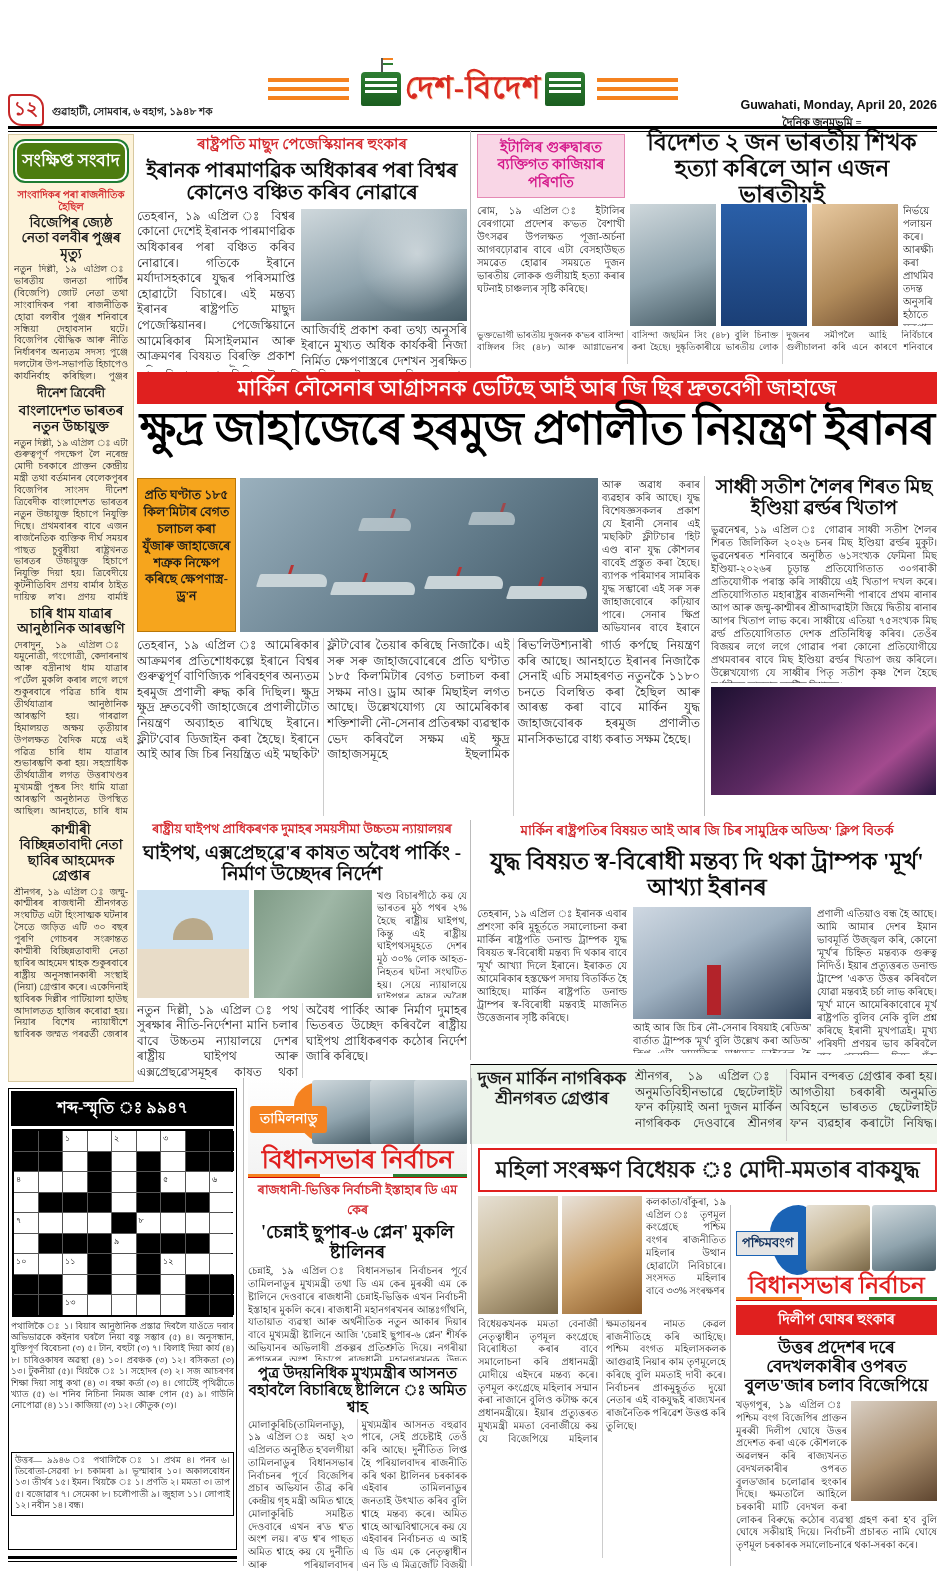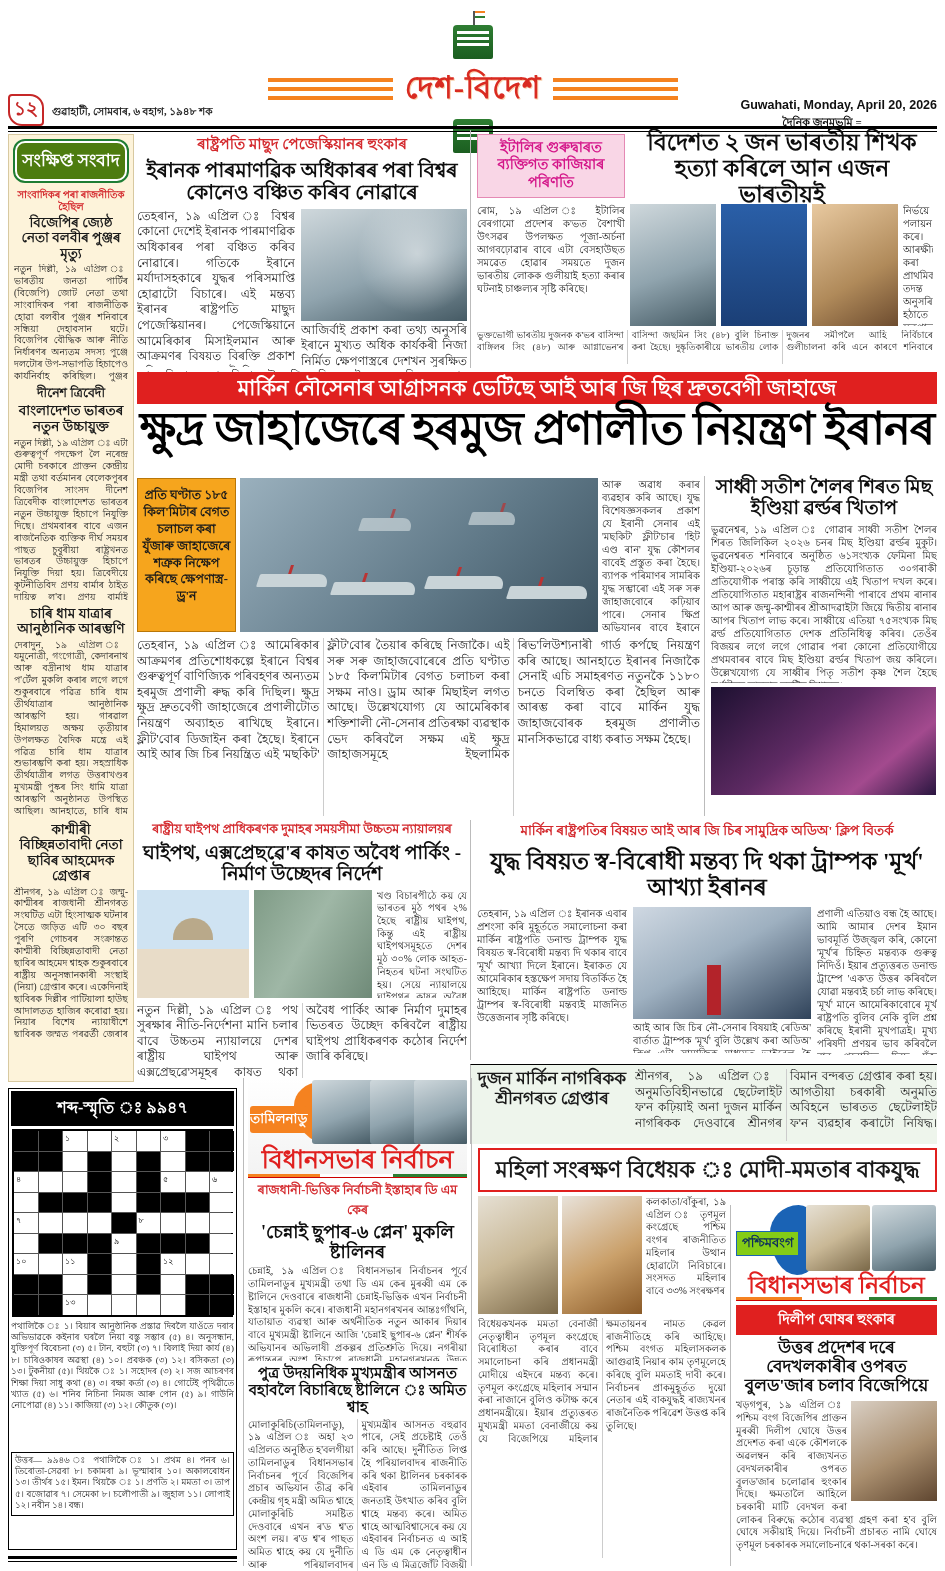--- a/index.html
+++ b/index.html
@@ -8,21 +8,21 @@
   .page { position:relative; width:945px; height:1571px; background:#fff; overflow:hidden; }
 
   
   .hdr-pagenum { position:absolute; left:8px; top:94px; width:36px; height:32px;
     border:2px solid #c62828; border-radius:4px 14px 4px 14px; color:#c62828;
     font-weight:bold; font-size:19px; display:flex; align-items:center; justify-content:center; }
   .hdr-date-as { position:absolute; left:52px; top:104px; font-size:10.5px; font-weight:bold; color:#222; }
   .hdr-logo { position:absolute; left:268px; top:60px; width:410px; height:58px; display:flex; align-items:center; }
   .logo-lines { flex:1; height:22px; background:
      linear-gradient(#f58220 0 4px, transparent 4px 9px, #f58220 9px 13px, transparent 13px 18px, #f58220 18px 22px); }
-  .logo-core { position:relative; margin:0 4px; padding:2px 8px; background:#fff; display:flex; align-items:center; gap:4px;flex-direction:column; }
+  .logo-core { position:relative; margin:0 4px; padding:2px 8px; background:#fff; display:flex; align-items:center; gap:4px; }
   .logo-text { font-size:31px; font-weight:bold; color:#d92b21; letter-spacing:1px; text-shadow:1px 1px 0 #f9d3b0; white-space:nowrap; }
   .parl { width:40px; height:34px; background:linear-gradient(#2e7d32,#1b5e20); border-radius:4px 4px 2px 2px; position:relative; }
   .parl:before { content:""; position:absolute; left:4px; right:4px; top:6px; height:3px; background:#fff; box-shadow:0 6px 0 #fff, 0 12px 0 #fff; }
   .flag-pole { position:absolute; left:50%; top:-14px; width:2px; height:14px; background:#555; }
   .flag-pole:before { content:""; position:absolute; left:2px; top:0; width:10px; height:7px;
      background:linear-gradient(#f58220 33%, #fff 33% 66%, #2e7d32 66%); }
   .hdr-date-en { position:absolute; right:8px; top:98px; width:230px; text-align:right;
      font-family:"Liberation Sans", sans-serif; font-size:12.5px; font-weight:bold; color:#111; }
   .hdr-paper { position:absolute; right:8px; top:114px; width:230px; text-align:center; font-size:11px; font-weight:bold; color:#111; }
   .hdr-rule { position:absolute; left:8px; right:8px; top:126px; height:6px;
@@ -128,21 +128,21 @@
   .cw-cell.black { background:#000; }
   .cw-clues { margin-top:4px; font-size:8.8px; line-height:1.3; text-align:justify; height:128px; overflow:hidden; }
   .cw-ans { margin-top:3px; border:1px solid #000; padding:2px 3px; font-size:8.8px; line-height:1.3; text-align:justify; height:64px; overflow:hidden; }
   .cw-rule { position:absolute; left:8px; width:229px; top:1556px; height:6px; border-top:3px solid #000; border-bottom:1px solid #000; }
 
   
   .tn { position:absolute; left:243px; top:1078px; width:229px; height:488px; border-left:1px solid #bbb; border-right:1px solid #bbb; padding:0 4px; }
   .tn-logo { position:relative; height:96px; background:linear-gradient(#fff,#f3f3f3); overflow:hidden; }
   .tn-map { position:absolute; left:46px; top:4px; width:58px; height:62px; background:#f58220; border-radius:46% 54% 40% 60%/ 38% 46% 54% 62%; }
   .tn-ph { position:absolute; top:2px; width:62px; height:64px; border-radius:3px; }
-  .tn-label { position:absolute; left:2px; top:28px; background:#f58220; color:#fff; font-weight:bold; font-size:13.5px; padding:2px 0; border-radius:3px; }
+  .tn-label { position:absolute; left:2px; top:28px; background:#f58220; color:#fff; font-weight:bold; font-size:13.5px; padding:2px 10px; border-radius:3px; }
   .tn-title { position:absolute; left:0; bottom:2px; width:100%; text-align:center; color:#e0201f; font-size:25px; font-weight:bold; line-height:1; }
   .tricolor { height:4px; background:linear-gradient(90deg,#f58220 33%,#fff 33% 66%,#2e7d32 66%); border-bottom:1px solid #c00; }
   .tn .kicker { font-size:12.5px; margin-top:3px; }
   .tn-head { font-size:18px; margin-top:1px; }
   .tn-body { margin-top:3px; height:96px; font-size:9.8px; }
   .tn-sub { font-size:15px; margin-top:4px; }
   .tn-sub-body { margin-top:3px; height:196px; font-size:9.8px; }
 
   
   .wb-headbox { position:absolute; left:478px; top:1148px; width:459px; height:44px; border:2px solid #e0201f;
@@ -153,21 +153,21 @@
   .mamata { background:linear-gradient(150deg,#e6e0d4,#c9b896 50%,#7a6848); }
   .modi { background:linear-gradient(150deg,#e8e2da,#caa06a 55%,#8a5a28); }
   .women-side { flex:1; font-size:9.8px; height:118px; }
   .women-body { margin-top:4px; height:240px; font-size:9.8px; }
 
   
   .wbg { position:absolute; left:730px; top:1205px; width:207px; height:361px; border-left:1px solid #bbb; padding-left:5px; }
   .wbg-logo { position:relative; height:92px; overflow:hidden; }
   .wbg-map { position:absolute; left:34px; top:0; width:52px; height:70px; background:#1a63b5; border-radius:55% 45% 48% 52%/40% 52% 48% 60%; }
   .wbg-ph { position:absolute; top:0; width:64px; height:66px; border-radius:3px; }
-  .wbg-label { position:absolute; left:0; top:26px; background:#84cc16; border:1px solid #1a63b5; color:#0d2e5c;
+  .wbg-label { position:absolute; left:0; top:26px; background:#e5e5e5; border:1px solid #1a63b5; color:#0d2e5c;
      font-weight:bold; font-size:13px; padding:1px 5px; }
   .wbg-title { position:absolute; left:0; bottom:0; width:100%; text-align:center; color:#e0201f; font-size:23px; font-weight:bold; line-height:1; }
   .wbg-kicker { margin-top:4px; background:#e0201f; color:#fff; font-size:14.5px; font-weight:bold; text-align:center; padding:3px 0; }
   .wbg-head { font-size:17px; margin-top:3px; }
   .wbg-body { margin-top:4px; height:170px; font-size:9.8px; }
   .ghosh { float:right; width:86px; height:100px; margin:2px 0 2px 4px;
      background:linear-gradient(150deg,#d9cfc4,#a98e6e 55%,#5f4630); }
 </style>
 </head>
 <body>

